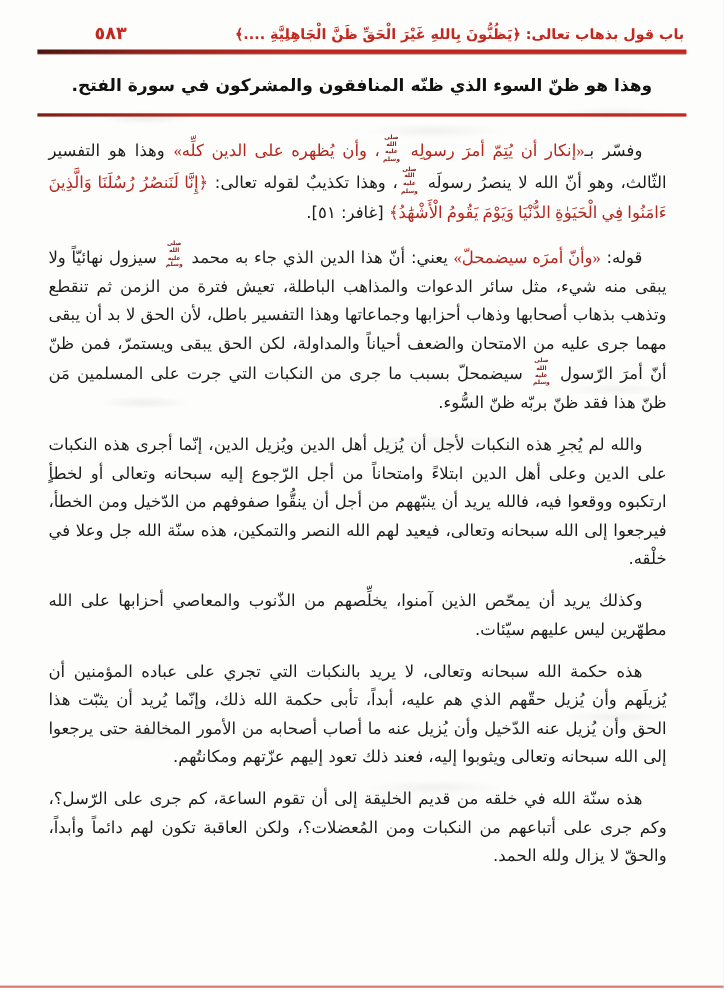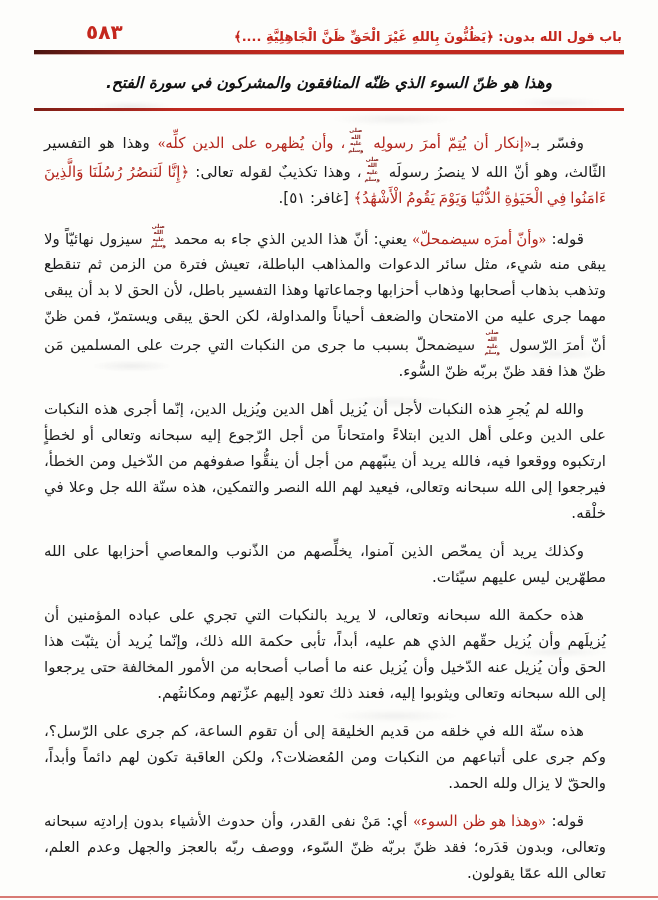--- a/index.html
+++ b/index.html
@@ -16,36 +16,35 @@
   
   .header-row{
     display:flex;justify-content:space-between;align-items:flex-end;
     padding:20px 36px 6px 36px;
   }
   .chapter-title{
     color:#c4271d;font-size:13px;font-weight:bold;letter-spacing:0;
     white-space:nowrap;
   }
   .page-number{
-    color:#c4271d;font-size:20px;font-weight:bold;
+    color:#c4271d;font-size:16px;font-weight:bold;
     padding-left:50px;
   }
   .rule{border:0;margin:0 34px;}
   .rule-header{
     height:4px;
     background:linear-gradient(to left,#c0291f 60%,#8c231b 85%,#4a1510);
     box-shadow:0 1px 0 rgba(120,30,20,.35);
   }
   .section-heading{
     text-align:center;
     font-weight:bold;
     font-size:15.5px;
     margin:20px 60px 16px 60px;
     color:#111;
-    font-style:italic;
   }
   .rule-heading{
     height:3px;
     background:linear-gradient(to left,#c0291f 75%,#7e1f17);
   }
   
   .body-text{
     padding:16px 52px 0 44px;
     font-size:15px;
     line-height:26px;
@@ -89,35 +88,34 @@
 </head>
 <body>
 
 <div class="page">
 
   <div class="bleed bleed1"></div>
   <div class="bleed bleed2"></div>
   <div class="bleed bleed3"></div>
 
   <div class="header-row">
-    <div class="chapter-title">باب قول الله بدون: ﴿يَظُنُّونَ بِاللهِ غَيْرَ الْحَقِّ ظَنَّ الْجَاهِلِيَّةِ ....﴾</div>
+    <div class="chapter-title">باب قول بذهاب تعالى: ﴿يَظُنُّونَ بِاللهِ غَيْرَ الْحَقِّ ظَنَّ الْجَاهِلِيَّةِ ....﴾</div>
     <div class="page-number">٥٨٣</div>
   </div>
 
   <div class="rule rule-header"></div>
 
   <div class="section-heading">وهذا هو ظنّ السوء الذي ظنّه المنافقون والمشركون في سورة الفتح.</div>
 
   <div class="rule rule-heading"></div>
 
   <div class="body-text">
       <p><span class="seg-black">وفسّر بـ</span><span class="seg-red">«إنكار أن يُتِمّ أمرَ رسولِه </span><span class="pbuh">صلى الله عليه وسلم</span><span class="seg-red">، وأن يُظهره على الدين كلِّه»</span><span class="seg-black"> وهذا هو التفسير الثّالث، وهو أنّ الله لا ينصرُ رسولَه </span><span class="pbuh">صلى الله عليه وسلم</span><span class="seg-black">، وهذا تكذيبٌ لقوله تعالى: </span><span class="seg-red">﴿إِنَّا لَنَنصُرُ رُسُلَنَا وَالَّذِينَ ءَامَنُوا فِي الْحَيَوٰةِ الدُّنْيَا وَيَوْمَ يَقُومُ الْأَشْهَٰدُ﴾</span><span class="seg-black"> [غافر: ٥١].</span></p>
       <p><span class="seg-black">قوله: </span><span class="seg-red">«وأنّ أمرَه سيضمحلّ»</span><span class="seg-black"> يعني: أنّ هذا الدين الذي جاء به محمد </span><span class="pbuh">صلى الله عليه وسلم</span><span class="seg-black"> سيزول نهائيّاً ولا يبقى منه شيء، مثل سائر الدعوات والمذاهب الباطلة، تعيش فترة من الزمن ثم تنقطع وتذهب بذهاب أصحابها وذهاب أحزابها وجماعاتها وهذا التفسير باطل، لأن الحق لا بد أن يبقى مهما جرى عليه من الامتحان والضعف أحياناً والمداولة، لكن الحق يبقى ويستمرّ، فمن ظنّ أنّ أمرَ الرّسول </span><span class="pbuh">صلى الله عليه وسلم</span><span class="seg-black"> سيضمحلّ بسبب ما جرى من النكبات التي جرت على المسلمين مَن ظنّ هذا فقد ظنّ بربّه ظنّ السُّوء.</span></p>
       <p><span class="seg-black">والله لم يُجرِ هذه النكبات لأجل أن يُزيل أهل الدين ويُزيل الدين، إنّما أجرى هذه النكبات على الدين وعلى أهل الدين ابتلاءً وامتحاناً من أجل الرّجوع إليه سبحانه وتعالى أو لخطأٍ ارتكبوه ووقعوا فيه، فالله يريد أن ينبّههم من أجل أن ينقُّوا صفوفهم من الدّخيل ومن الخطأ، فيرجعوا إلى الله سبحانه وتعالى، فيعيد لهم الله النصر والتمكين، هذه سنّة الله جل وعلا في خلْقه.</span></p>
       <p><span class="seg-black">وكذلك يريد أن يمحّص الذين آمنوا، يخلِّصهم من الذّنوب والمعاصي أحزابها على الله مطهّرين ليس عليهم سيّئات.</span></p>
       <p><span class="seg-black">هذه حكمة الله سبحانه وتعالى، لا يريد بالنكبات التي تجري على عباده المؤمنين أن يُزيلَهم وأن يُزيل حقّهم الذي هم عليه، أبداً، تأبى حكمة الله ذلك، وإنّما يُريد أن يثبّت هذا الحق وأن يُزيل عنه الدّخيل وأن يُزيل عنه ما أصاب أصحابه من الأمور المخالفة حتى يرجعوا إلى الله سبحانه وتعالى ويثوبوا إليه، فعند ذلك تعود إليهم عزّتهم ومكانتُهم.</span></p>
       <p><span class="seg-black">هذه سنّة الله في خلقه من قديم الخليقة إلى أن تقوم الساعة، كم جرى على الرّسل؟، وكم جرى على أتباعهم من النكبات ومن المُعضلات؟، ولكن العاقبة تكون لهم دائماً وأبداً، والحقّ لا يزال ولله الحمد.</span></p>
-      <p><span class="seg-black">قوله: </span><span class="seg-red">«وهذا هو ظن السوء»</span><span class="seg-black"> أي: مَنْ نفى القدر، وأن حدوث الأشياء بدون إرادتِه سبحانه وتعالى، وبدون قدَره؛ فقد ظنّ بربّه ظنّ السّوء، ووصف ربّه بالعجز والجهل وعدم العلم، تعالى الله عمّا يقولون.</span></p>
     </div>
 
   <div class="page-bottom-rule"></div>
 
 </div>
 
 </body></html>

